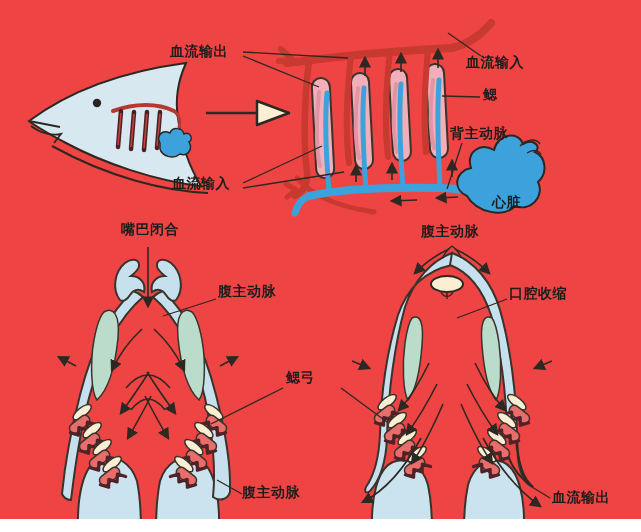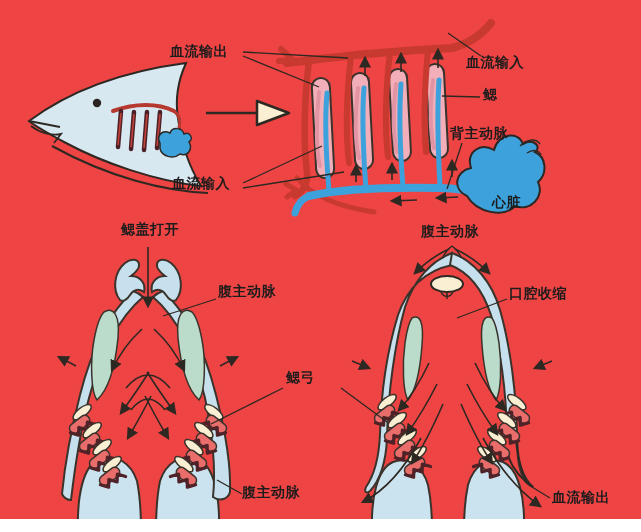--- a/index.html
+++ b/index.html
@@ -270,21 +270,21 @@
     <path class="leader" d="M 341,388 L 387,422"></path>
   </g>
 </svg>
 
 <div class="lbl" style="left:170px;top:45px">血流输出</div>
 <div class="lbl" style="left:172px;top:177px">血流输入</div>
 <div class="lbl" style="left:466px;top:56px">血流输入</div>
 <div class="lbl" style="left:483px;top:88px">鳃</div>
 <div class="lbl" style="left:450px;top:127px">背主动脉</div>
 <div class="lbl" style="left:492px;top:196px">心脏</div>
-<div class="lbl" style="left:121px;top:223px">鳃盖打开</div>
+<div class="lbl" style="left:121px;top:223px">嘴巴闭合</div>
 <div class="lbl" style="left:218px;top:285px">腹主动脉</div>
 <div class="lbl" style="left:421px;top:225px">腹主动脉</div>
 <div class="lbl" style="left:509px;top:287px">口腔收缩</div>
 <div class="lbl" style="left:286px;top:371px">鳃弓</div>
 <div class="lbl" style="left:242px;top:486px">腹主动脉</div>
 <div class="lbl" style="left:552px;top:491px">血流输出</div>
 
 <div id="bottom-strip"></div>
 </div>
 

